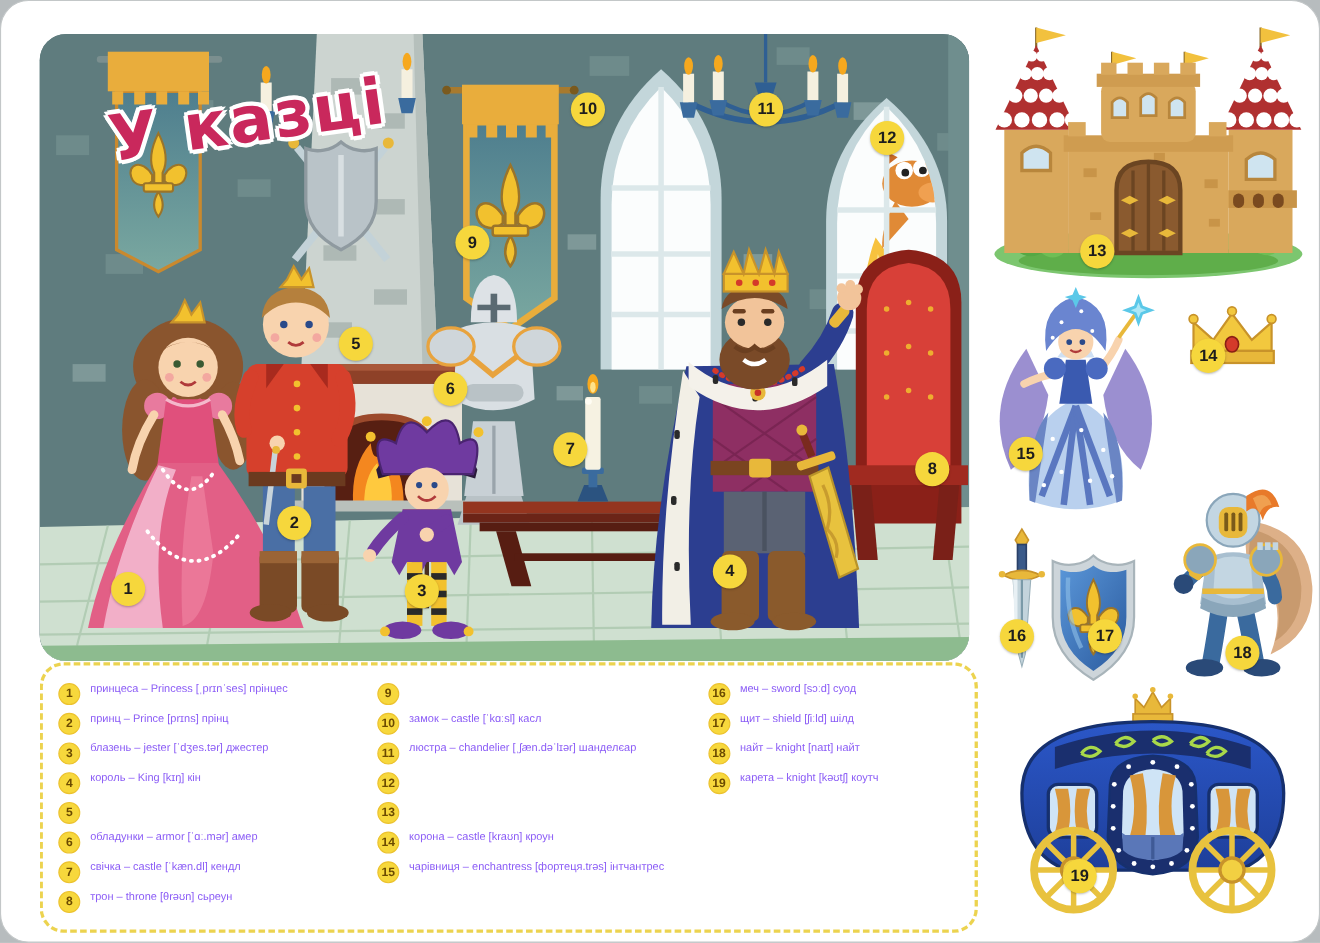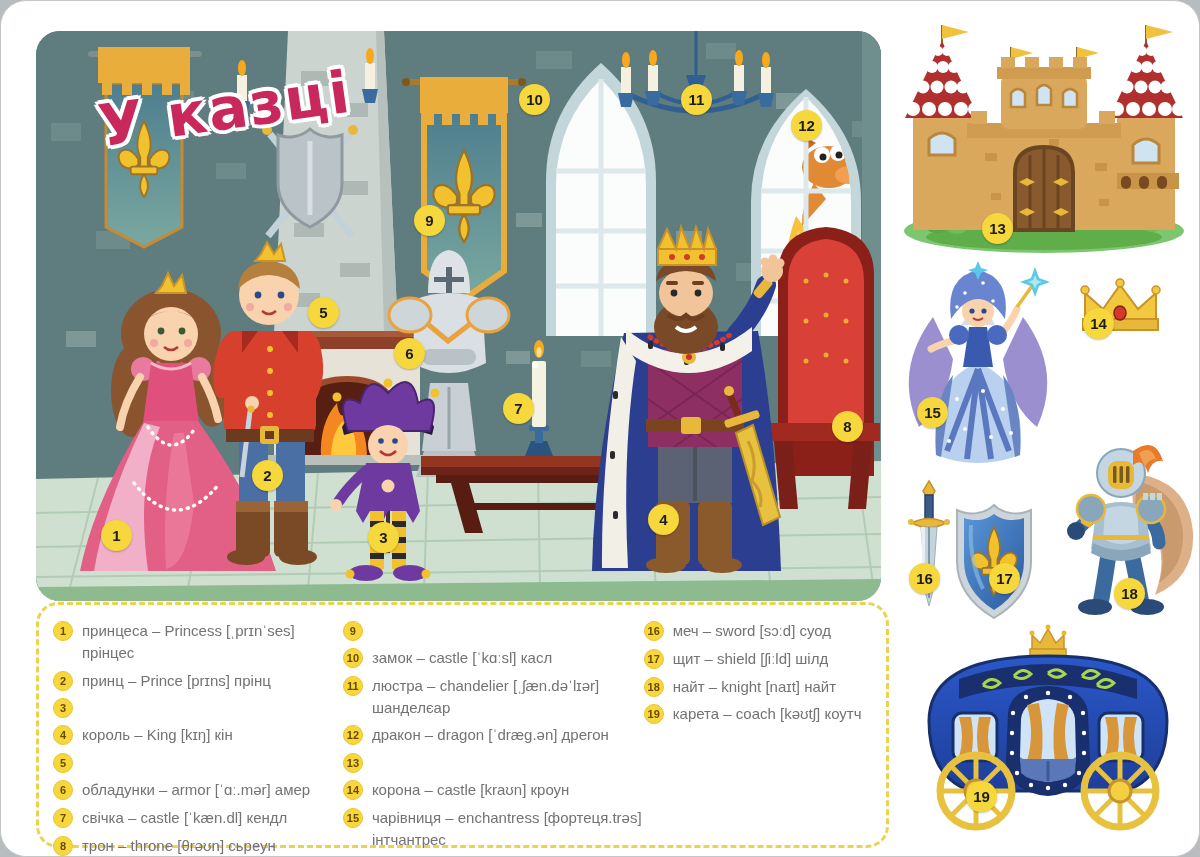--- a/index.html
+++ b/index.html
@@ -10,21 +10,21 @@
   #title{position:absolute;left:62px;top:44px;transform:rotate(-8deg);font-family:"DejaVu Sans",sans-serif;font-weight:bold;font-size:58px;letter-spacing:2px;color:#c9285c;
     text-shadow:-3px -3px 0 #fff,3px -3px 0 #fff,-3px 3px 0 #fff,3px 3px 0 #fff,0 -4px 0 #fff,0 4px 0 #fff,-4px 0 0 #fff,4px 0 0 #fff;}
   
   .badge{position:absolute;width:31px;height:31px;border-radius:50%;background:#f6d73c;color:#1d1d1d;font-weight:bold;font-size:15px;display:flex;align-items:center;justify-content:center;box-shadow:0 1px 2px rgba(0,0,0,.25);}
   
   #legend{position:absolute;left:35px;top:601px;width:853px;height:246px;border:3px dashed #ecd34f;border-radius:22px;box-sizing:border-box;background:#fff;display:flex;padding:15px 6px 8px 14px;}
   .lcol{display:flex;flex-direction:column;}
   .lcol1{width:292px;} .lcol2{width:303px;} .lcol3{width:238px;}
   .li{display:flex;align-items:flex-start;margin-bottom:6px;}
   .lb{flex:0 0 18px;height:18px;margin-top:1px;border-radius:50%;background:#f7d83c;border:1px solid #ecc22e;color:#6b4a00;font-size:11px;font-weight:bold;display:flex;align-items:center;justify-content:center;}
-  .lt{margin-left:9px;font-size:15px;line-height:1.45;color:#737373;}
+  .lt{margin-left:9px;font-size:10px;line-height:1.45;color:#8b5cf6;}
   .side{position:absolute;}
 </style>
 </head>
 <body>
 
 <svg width="0" height="0" style="position:absolute">
   <defs>
     <g id="fleur">
       <path d="M0,-40 C7,-26 9,-12 4,-2 L4,8 L-4,8 L-4,-2 C-9,-12 -7,-26 0,-40 Z M-6,0 C-16,-16 -30,-10 -26,2 C-23,11 -12,12 -6,6 Z M6,0 C16,-16 30,-10 26,2 C23,11 12,12 6,6 Z M0,16 C5,24 6,32 0,40 C-6,32 -5,24 0,16 Z" fill="#f2c12e" stroke="#9a742a" stroke-width="2"></path>
       <rect x="-14" y="8" width="28" height="8" rx="2" fill="#f2c12e" stroke="#9a742a" stroke-width="2"></rect>
@@ -765,20 +765,21 @@
       <div class="li">
           <span class="lb">1</span>
           <span class="lt">принцеса – Princess [ˌprɪnˈses] прінцес</span>
         </div>
       <div class="li">
           <span class="lb">2</span>
           <span class="lt">принц – Prince [prɪns] прінц</span>
         </div>
       <div class="li">
           <span class="lb">3</span>
+          <span class="lt">блазень – jester [ˈdʒes.tər] джестер</span>
         </div>
       <div class="li">
           <span class="lb">4</span>
           <span class="lt">король – King [kɪŋ] кін</span>
         </div>
       <div class="li">
           <span class="lb">5</span>
         </div>
       <div class="li">
           <span class="lb">6</span>
@@ -800,21 +801,20 @@
       <div class="li">
           <span class="lb">10</span>
           <span class="lt">замок – castle [ˈkɑːsl] касл</span>
         </div>
       <div class="li">
           <span class="lb">11</span>
           <span class="lt">люстра – chandelier [ˌʃæn.dəˈlɪər] шанделєар</span>
         </div>
       <div class="li">
           <span class="lb">12</span>
-          <span class="lt">дракон – dragon [ˈdræg.ən] дрегон</span>
         </div>
       <div class="li">
           <span class="lb">13</span>
         </div>
       <div class="li">
           <span class="lb">14</span>
           <span class="lt">корона – castle [kraʊn] кроун</span>
         </div>
       <div class="li">
           <span class="lb">15</span>
@@ -829,18 +829,18 @@
       <div class="li">
           <span class="lb">17</span>
           <span class="lt">щит – shield [ʃiːld] шілд</span>
         </div>
       <div class="li">
           <span class="lb">18</span>
           <span class="lt">найт – knight [naɪt] найт</span>
         </div>
       <div class="li">
           <span class="lb">19</span>
-          <span class="lt">карета – coach [kəʊtʃ] коутч</span>
+          <span class="lt">карета – knight [kəʊtʃ] коутч</span>
         </div>
     </div>
   </div>
 
 </div>
 
 </body></html>

